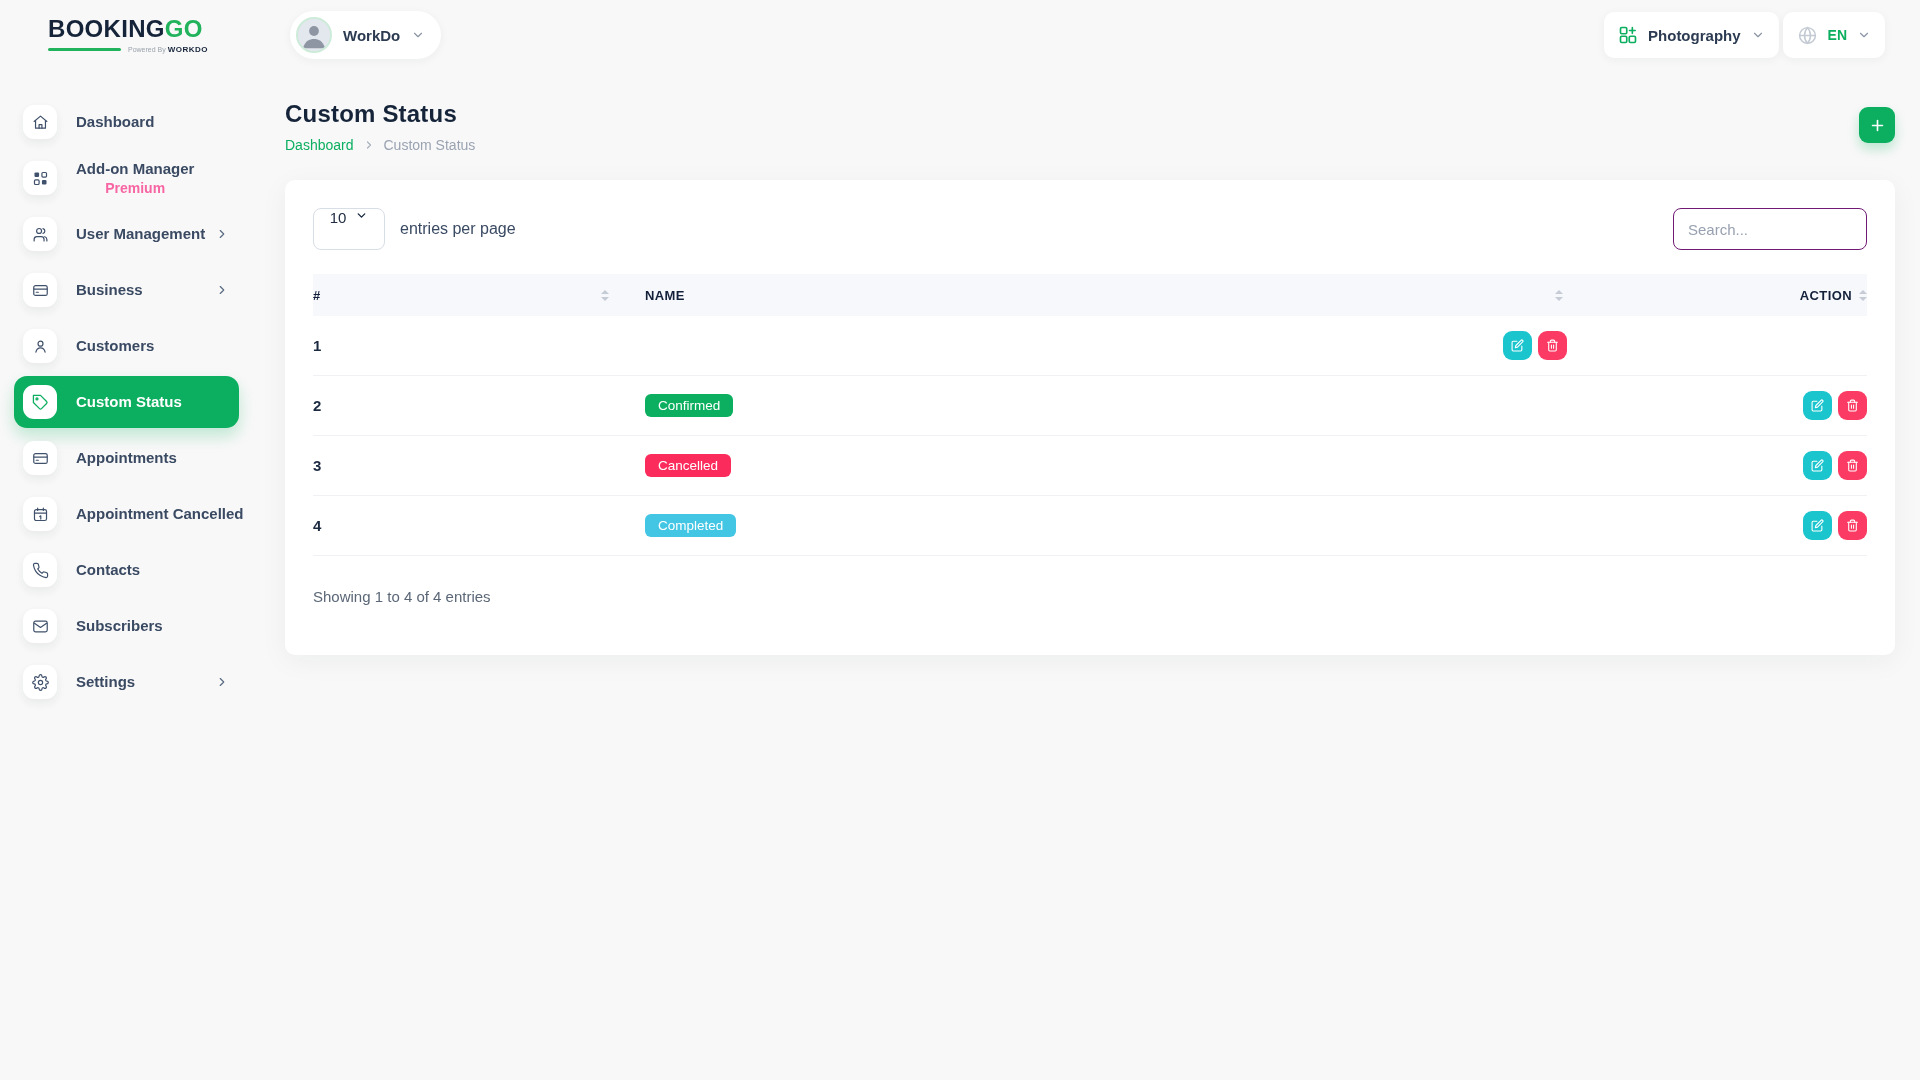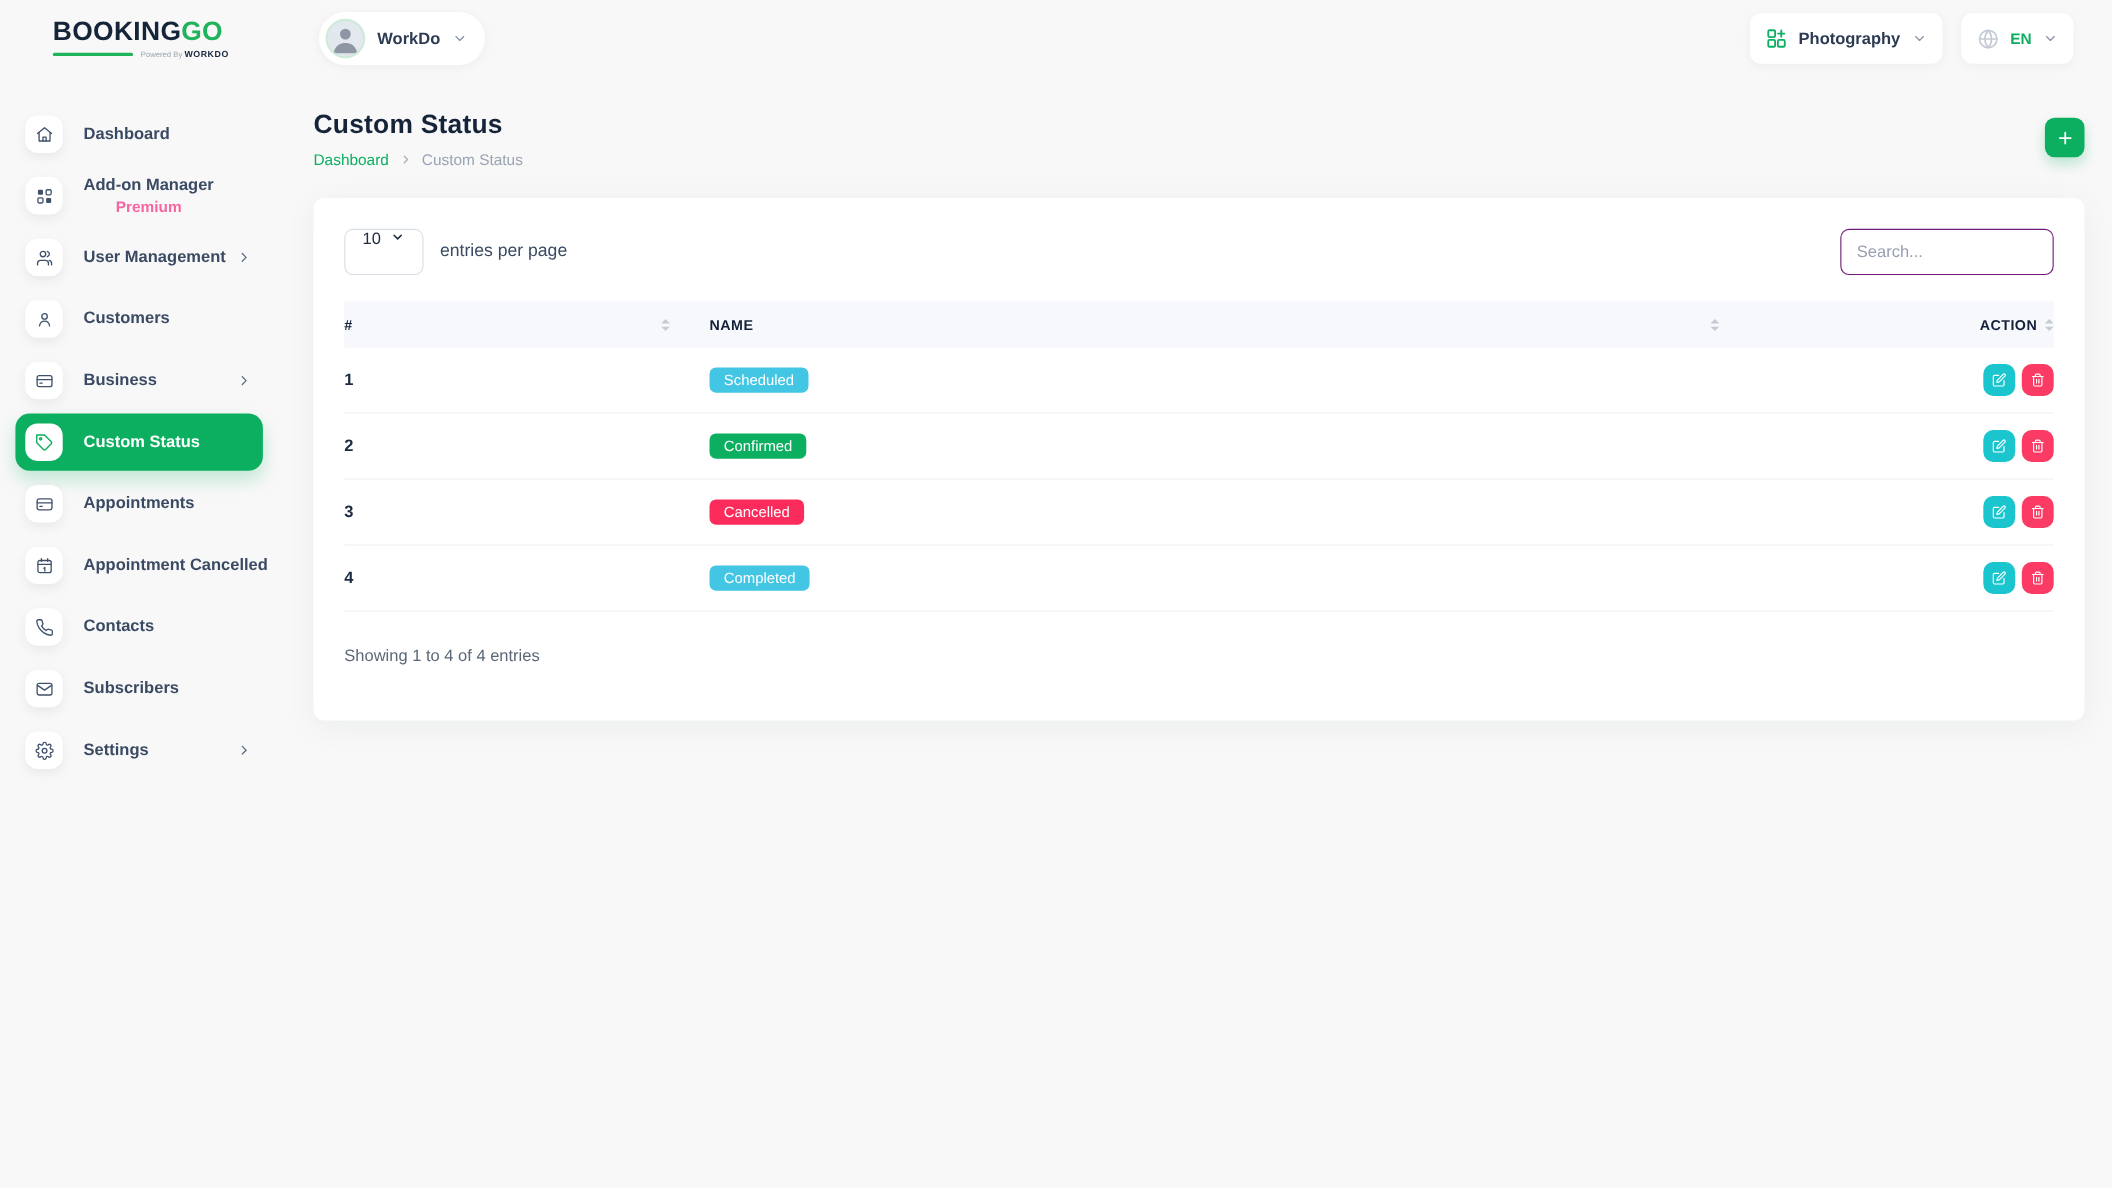--- a/index.html
+++ b/index.html
@@ -43,21 +43,21 @@
   
   .main { flex:1; display:flex; flex-direction:column; }
   .topbar { height:70px; display:flex; align-items:center; justify-content:space-between; padding:0 35px; }
   .user-pill { display:flex; align-items:center; gap:11px; height:48px; border-radius:24px; background:#fff;
                border:none; padding:0 16px 0 6px; box-shadow:0 2px 10px rgba(25,39,62,.05); cursor:pointer; font:inherit; }
   .avatar { width:36px; height:36px; border-radius:50%; overflow:hidden; border:2px solid #cdebd9; background:#E3E7EE;
             display:flex; align-items:center; justify-content:center; }
   .user-name { font-size:15px; font-weight:600; color:#2c3b52; }
   .chev { color:#8b95a5; display:flex; }
   .chev svg { width:14px; height:14px; }
-  .topbar-right { display:flex; gap:17px;justify-content:space-between; }
+  .topbar-right { display:flex; gap:4px;justify-content:space-between; }
   .pill { display:flex; align-items:center; gap:10px; height:46px; border-radius:10px; background:#fff; border:none;
           padding:0 14px; box-shadow:0 2px 10px rgba(25,39,62,.05); cursor:pointer; font:inherit; }
   .ws-icon { color:#0CAF60; display:flex; }
   .ws-icon svg { width:20px; height:20px; }
   .ws-label { font-size:15px; font-weight:600; color:#2c3b52; }
   .globe { color:#c3cad3; display:flex; }
   .globe svg { width:21px; height:21px; }
   .lang { font-size:14px; font-weight:700; }
 
   .content { padding:30px 25px 0 30px; }
@@ -166,41 +166,41 @@
         <span class="mi-chevron">
           <svg viewBox="0 0 24 24" fill="none" stroke="currentColor" stroke-width="2" stroke-linecap="round" stroke-linejoin="round">
               <path d="M9 6l6 6-6 6"></path>
             </svg>
         </span>
       </div>
 
       <div class="mi">
         <span class="mi-icon">
           <svg viewBox="0 0 24 24" fill="none" stroke="currentColor" stroke-width="1.7" stroke-linecap="round" stroke-linejoin="round">
-              <circle cx="12" cy="8" r="3.5"></circle>
-              <path d="M5.5 20c.8-4 3.5-6 6.5-6s5.7 2 6.5 6"></path>
-            </svg>
-        </span>
-        <span class="mi-label">Customers</span>
-      </div>
-
-      <div class="mi">
-        <span class="mi-icon">
-          <svg viewBox="0 0 24 24" fill="none" stroke="currentColor" stroke-width="1.7" stroke-linecap="round" stroke-linejoin="round">
               <rect x="2.5" y="5" width="19" height="14" rx="2.5"></rect>
               <path d="M2.5 10h19"></path>
               <path d="M6 14.5h3"></path>
             </svg>
         </span>
         <span class="mi-label">Business</span>
         <span class="mi-chevron">
           <svg viewBox="0 0 24 24" fill="none" stroke="currentColor" stroke-width="2" stroke-linecap="round" stroke-linejoin="round">
               <path d="M9 6l6 6-6 6"></path>
             </svg>
         </span>
+      </div>
+
+      <div class="mi">
+        <span class="mi-icon">
+          <svg viewBox="0 0 24 24" fill="none" stroke="currentColor" stroke-width="1.7" stroke-linecap="round" stroke-linejoin="round">
+              <circle cx="12" cy="8" r="3.5"></circle>
+              <path d="M5.5 20c.8-4 3.5-6 6.5-6s5.7 2 6.5 6"></path>
+            </svg>
+        </span>
+        <span class="mi-label">Customers</span>
       </div>
 
       <div class="mi active">
         <span class="mi-icon">
           <svg viewBox="0 0 24 24" fill="none" stroke="currentColor" stroke-width="1.8" stroke-linecap="round" stroke-linejoin="round">
               <path d="M20.6 13.4l-7.2 7.2a2 2 0 0 1-2.8 0L2 12V2h10l8.6 8.6a2 2 0 0 1 0 2.8z"></path>
               <circle cx="7" cy="7" r="1.4"></circle>
             </svg>
         </span>
         <span class="mi-label">Custom Status</span>
@@ -381,21 +381,20 @@
               <span>ACTION</span>
               <span class="sort">
                   <i class="up"></i>
                   <i class="dn"></i>
                 </span>
             </div>
           </div>
 
           <div class="tr">
             <div class="td-num">1</div>
-            <div><span class="badge" style="background-color: rgb(67, 197, 228);">Scheduled</span></div>
             <div class="td-actions">
               <button class="act act-edit" style="background-color: rgb(27, 197, 206);">
                 <svg viewBox="0 0 24 24" fill="none" stroke="currentColor" stroke-width="2" stroke-linecap="round" stroke-linejoin="round">
                     <path d="M11 4H4a2 2 0 0 0-2 2v14a2 2 0 0 0 2 2h14a2 2 0 0 0 2-2v-7"></path>
                     <path d="M18.5 2.5a2.12 2.12 0 0 1 3 3L12 15l-4 1 1-4z"></path>
                   </svg>
               </button>
               <button class="act act-del" style="background-color: rgb(251, 59, 100);">
                 <svg viewBox="0 0 24 24" fill="none" stroke="currentColor" stroke-width="2" stroke-linecap="round" stroke-linejoin="round">
                     <path d="M3 6h18"></path>

